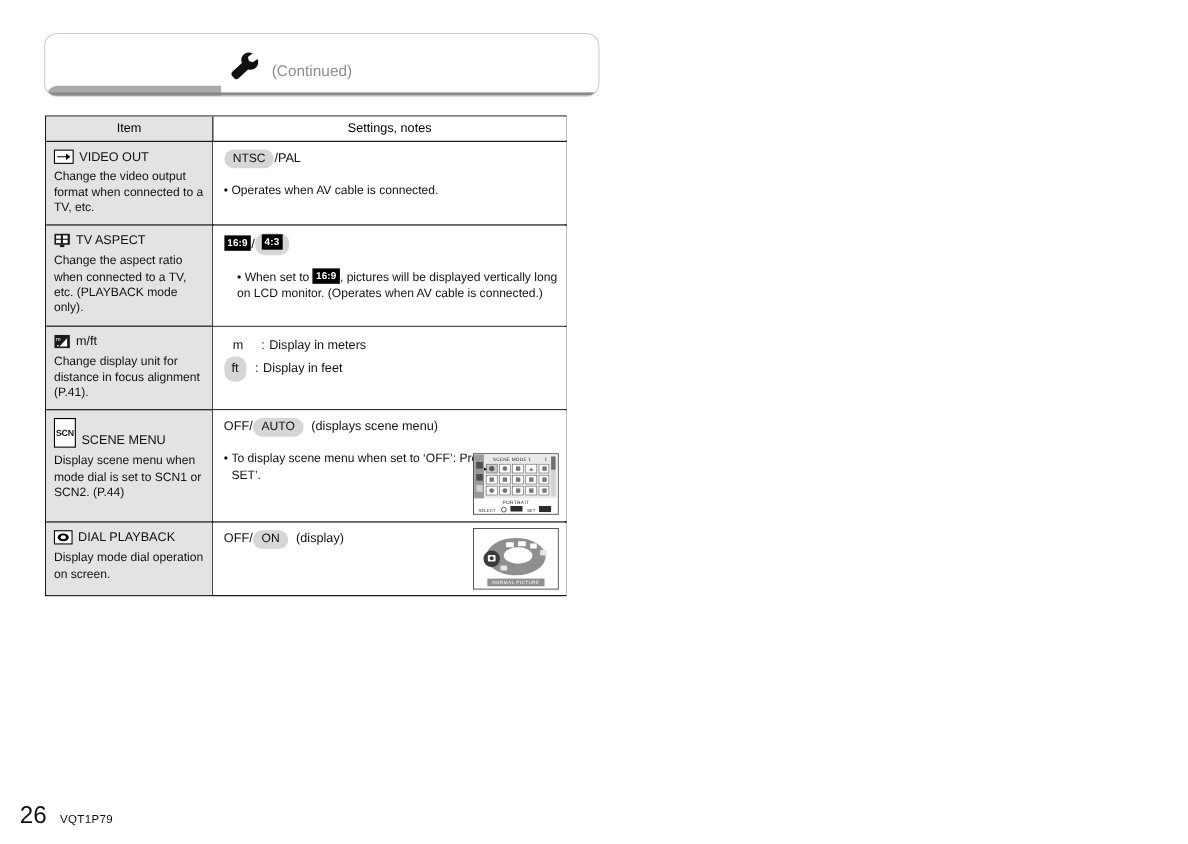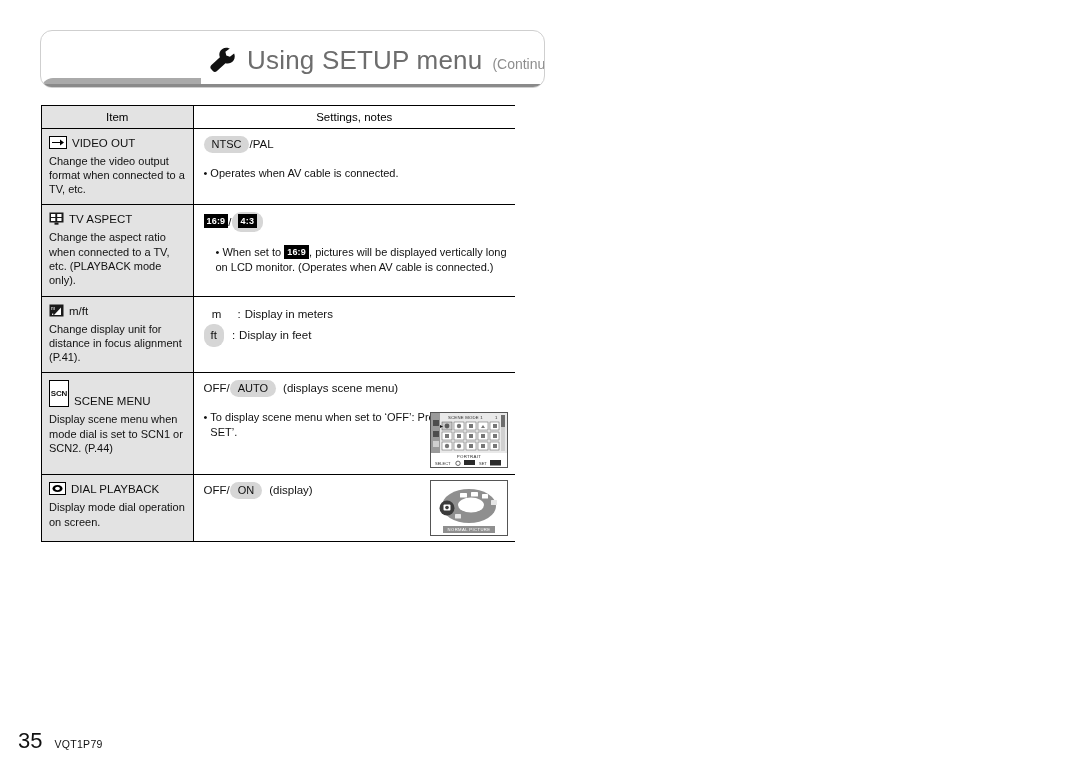--- a/index.html
+++ b/index.html
@@ -237,21 +237,20 @@
       <div class="header-tab">
         <span class="header-chapter-label">Preparations</span>
         <span class="header-chapter-number">5</span>
       </div>
       <div class="header-title-wrap">
         <span>
           <svg class="wrench-icon" viewBox="0 0 28 26" xmlns="http://www.w3.org/2000/svg">
             <path d="M19.8 1.2c-3.6-1.4-7.6 0.3-9 3.8-0.7 1.8-0.6 3.6 0.1 5.2L2.2 18.3c-1.1 1-1.1 2.7-0.1 3.8l1.8 2c1 1.1 2.7 1.2 3.8 0.2l8.8-8.1c1.7 0.5 3.6 0.4 5.3-0.4 3.4-1.6 4.9-5.7 3.3-9.2l-4.2 3.1-3.6-1.2-0.9-3.7 4.4-3.3z" fill="#111111"></path>
           </svg>
         </span>
-        <span class="header-title">Using SETUP menu</span>
         <span class="header-continued">(Continued)</span>
       </div>
       <div class="header-underline"></div>
     </div>
   </div>
 
   <div class="table">
     <table>
       <colgroup>
         <col class="col-item">
@@ -466,17 +465,17 @@
                 <text x="38" y="50.2" font-size="4.2" text-anchor="middle" font-family="Liberation Sans, sans-serif" fill="#ffffff" letter-spacing="0.4">NORMAL PICTURE</text>
               </svg>
             </div>
           </td>
         </tr>
       </tbody>
     </table>
   </div>
 
   <div class="footer">
-    <span class="page-number">35</span>
+    <span class="page-number">26</span>
     <span class="doc-code">VQT1P79</span>
   </div>
 
 </div>
 
 </body></html>

